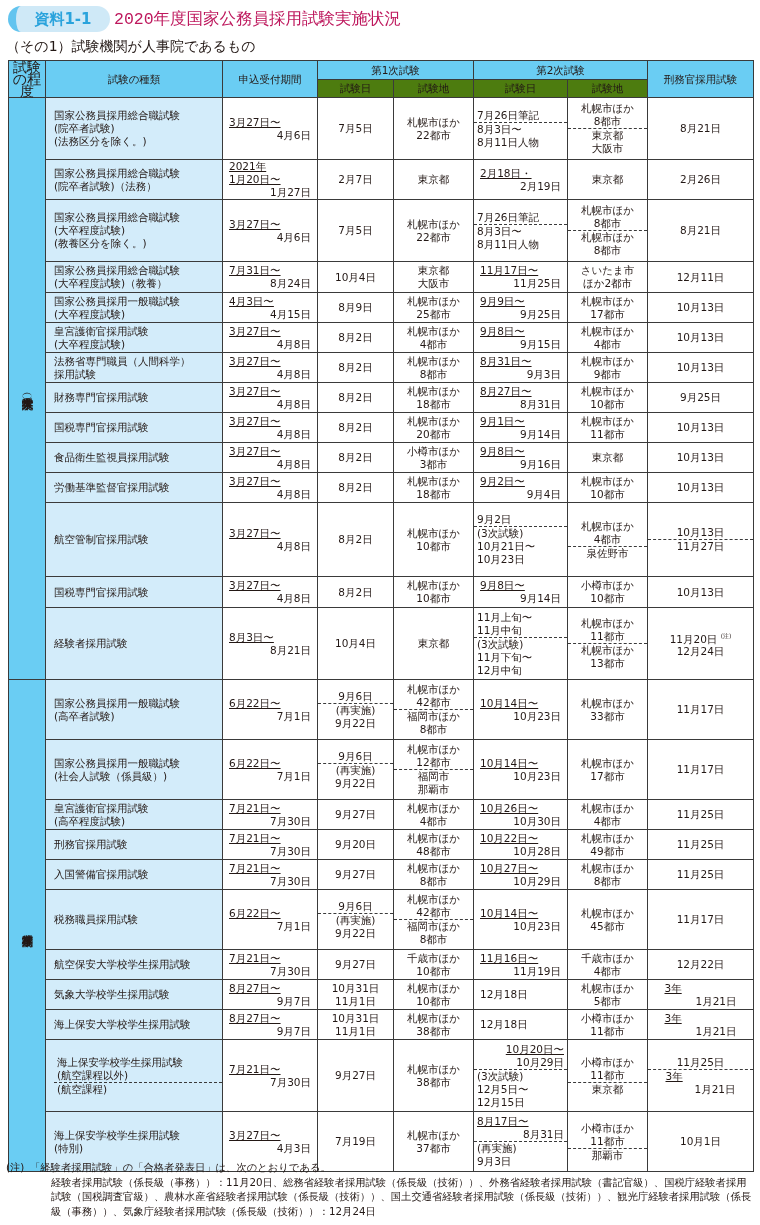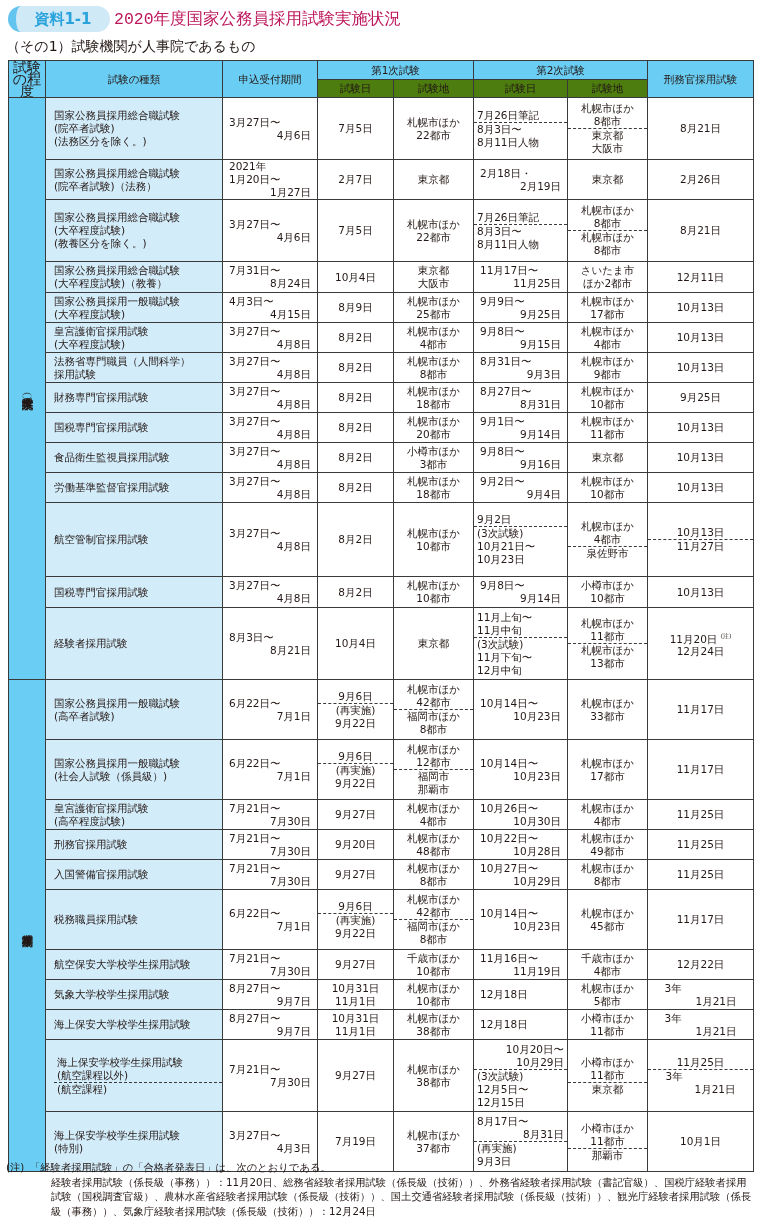--- a/index.html
+++ b/index.html
@@ -22,21 +22,21 @@
     border-collapse: collapse; table-layout: fixed; font-size: 10.5px; line-height: 13px;
   }
   .t td, .t th { border: 1.2px solid #3a3a3a; padding: 0 3px; vertical-align: middle; font-weight: normal; }
   .t th { background: #6acdf3; text-align: center; font-size: 10.5px; }
   .t th.sub { background: #4d7c0f; }
   .t td.lvl { background: #6acdf3; text-align: center; padding: 0; }
   .t td.name { background: #d3ecfa; padding-left: 8px; text-align: left; }
   .t td.c { text-align: center; }
   .vert { writing-mode: vertical-rl; text-orientation: upright; font-size: 11.5px; letter-spacing: 0px; margin: 0 auto; }
   .range { display: block; }
-  .range .a { display: block; text-align: left; }
+  .range .a { display: block; text-align: left; text-decoration: underline; }
   .range .b { display: block; text-align: right; }
   .split { display: flex; flex-direction: column; height: 100%; }
   .split > div { flex: 1; display: flex; align-items: center; justify-content: center; flex-direction: column; }
   .split > div + div { border-top: 1px dashed #3a3a3a; }
   td.sp { padding: 0; }
   .left > div { align-items: flex-start; padding: 0 3px; }
   .note { position: absolute; top: 1160px; left: 6px; width: 750px; font-size: 10.3px; line-height: 14.5px; }
   .note .lbl { position: absolute; left: 0; top: 0; }
   .note .body { margin-left: 45px; }
   .note .first { margin-left: 24px; }

